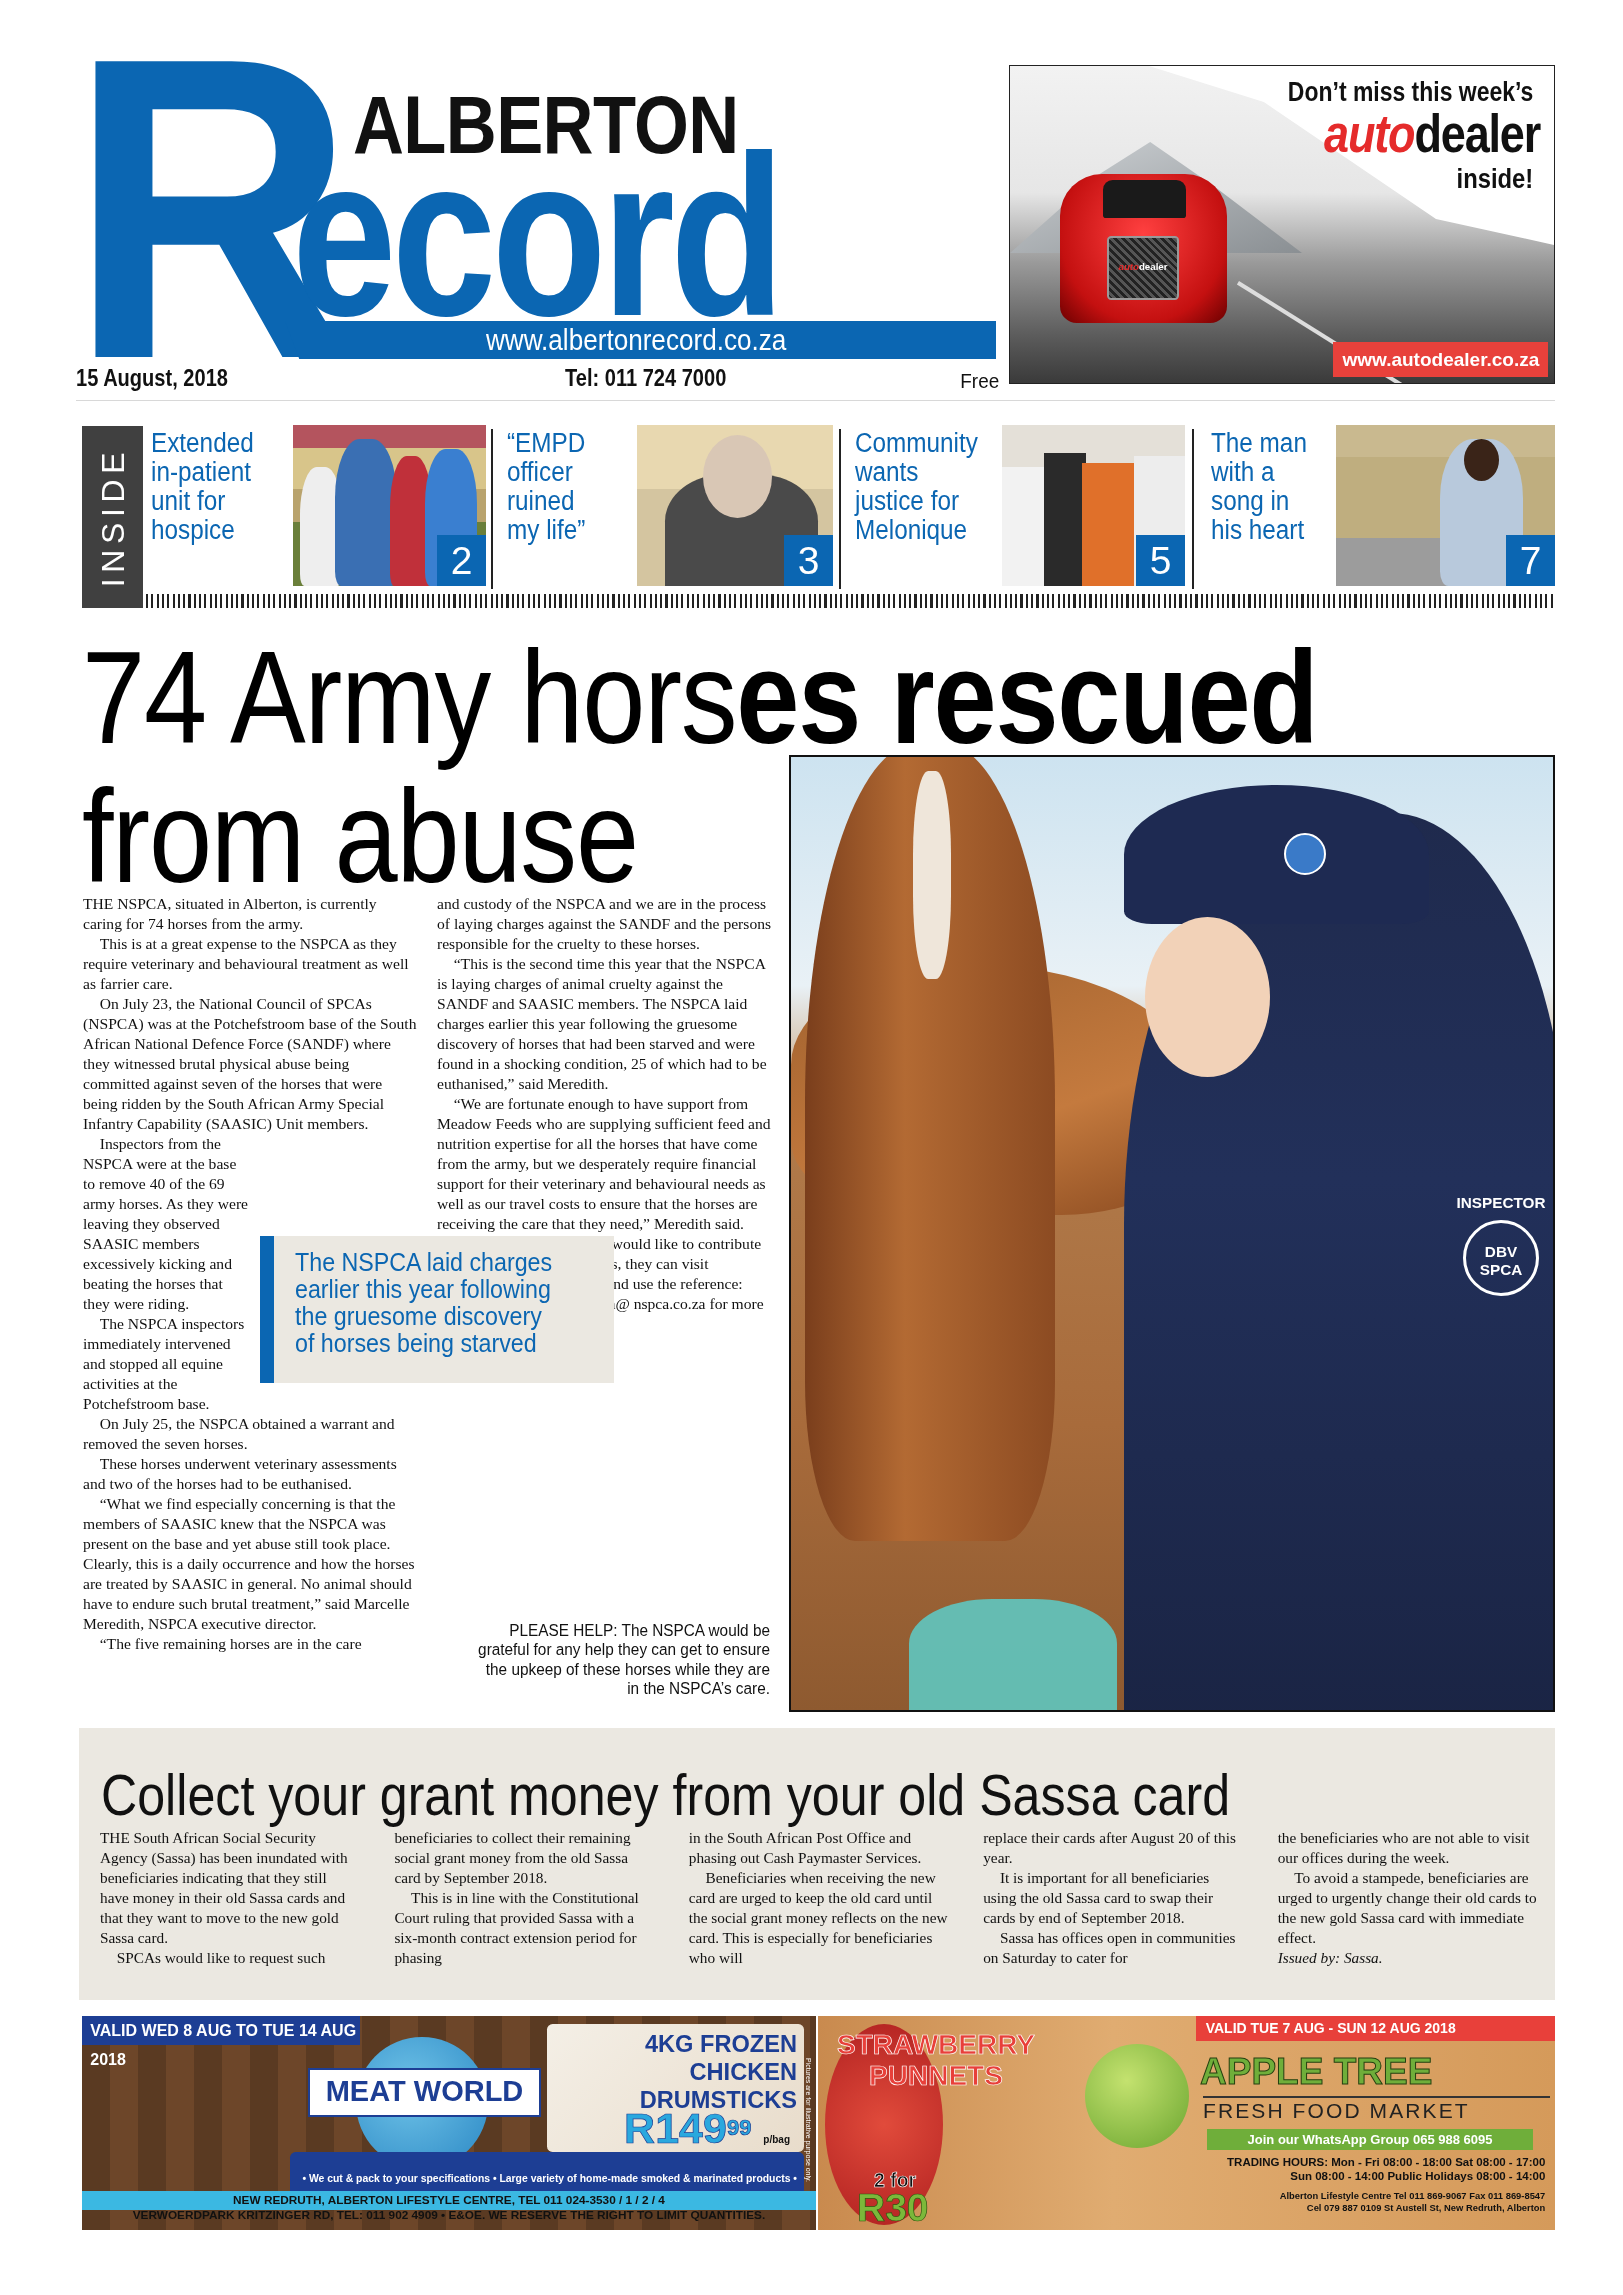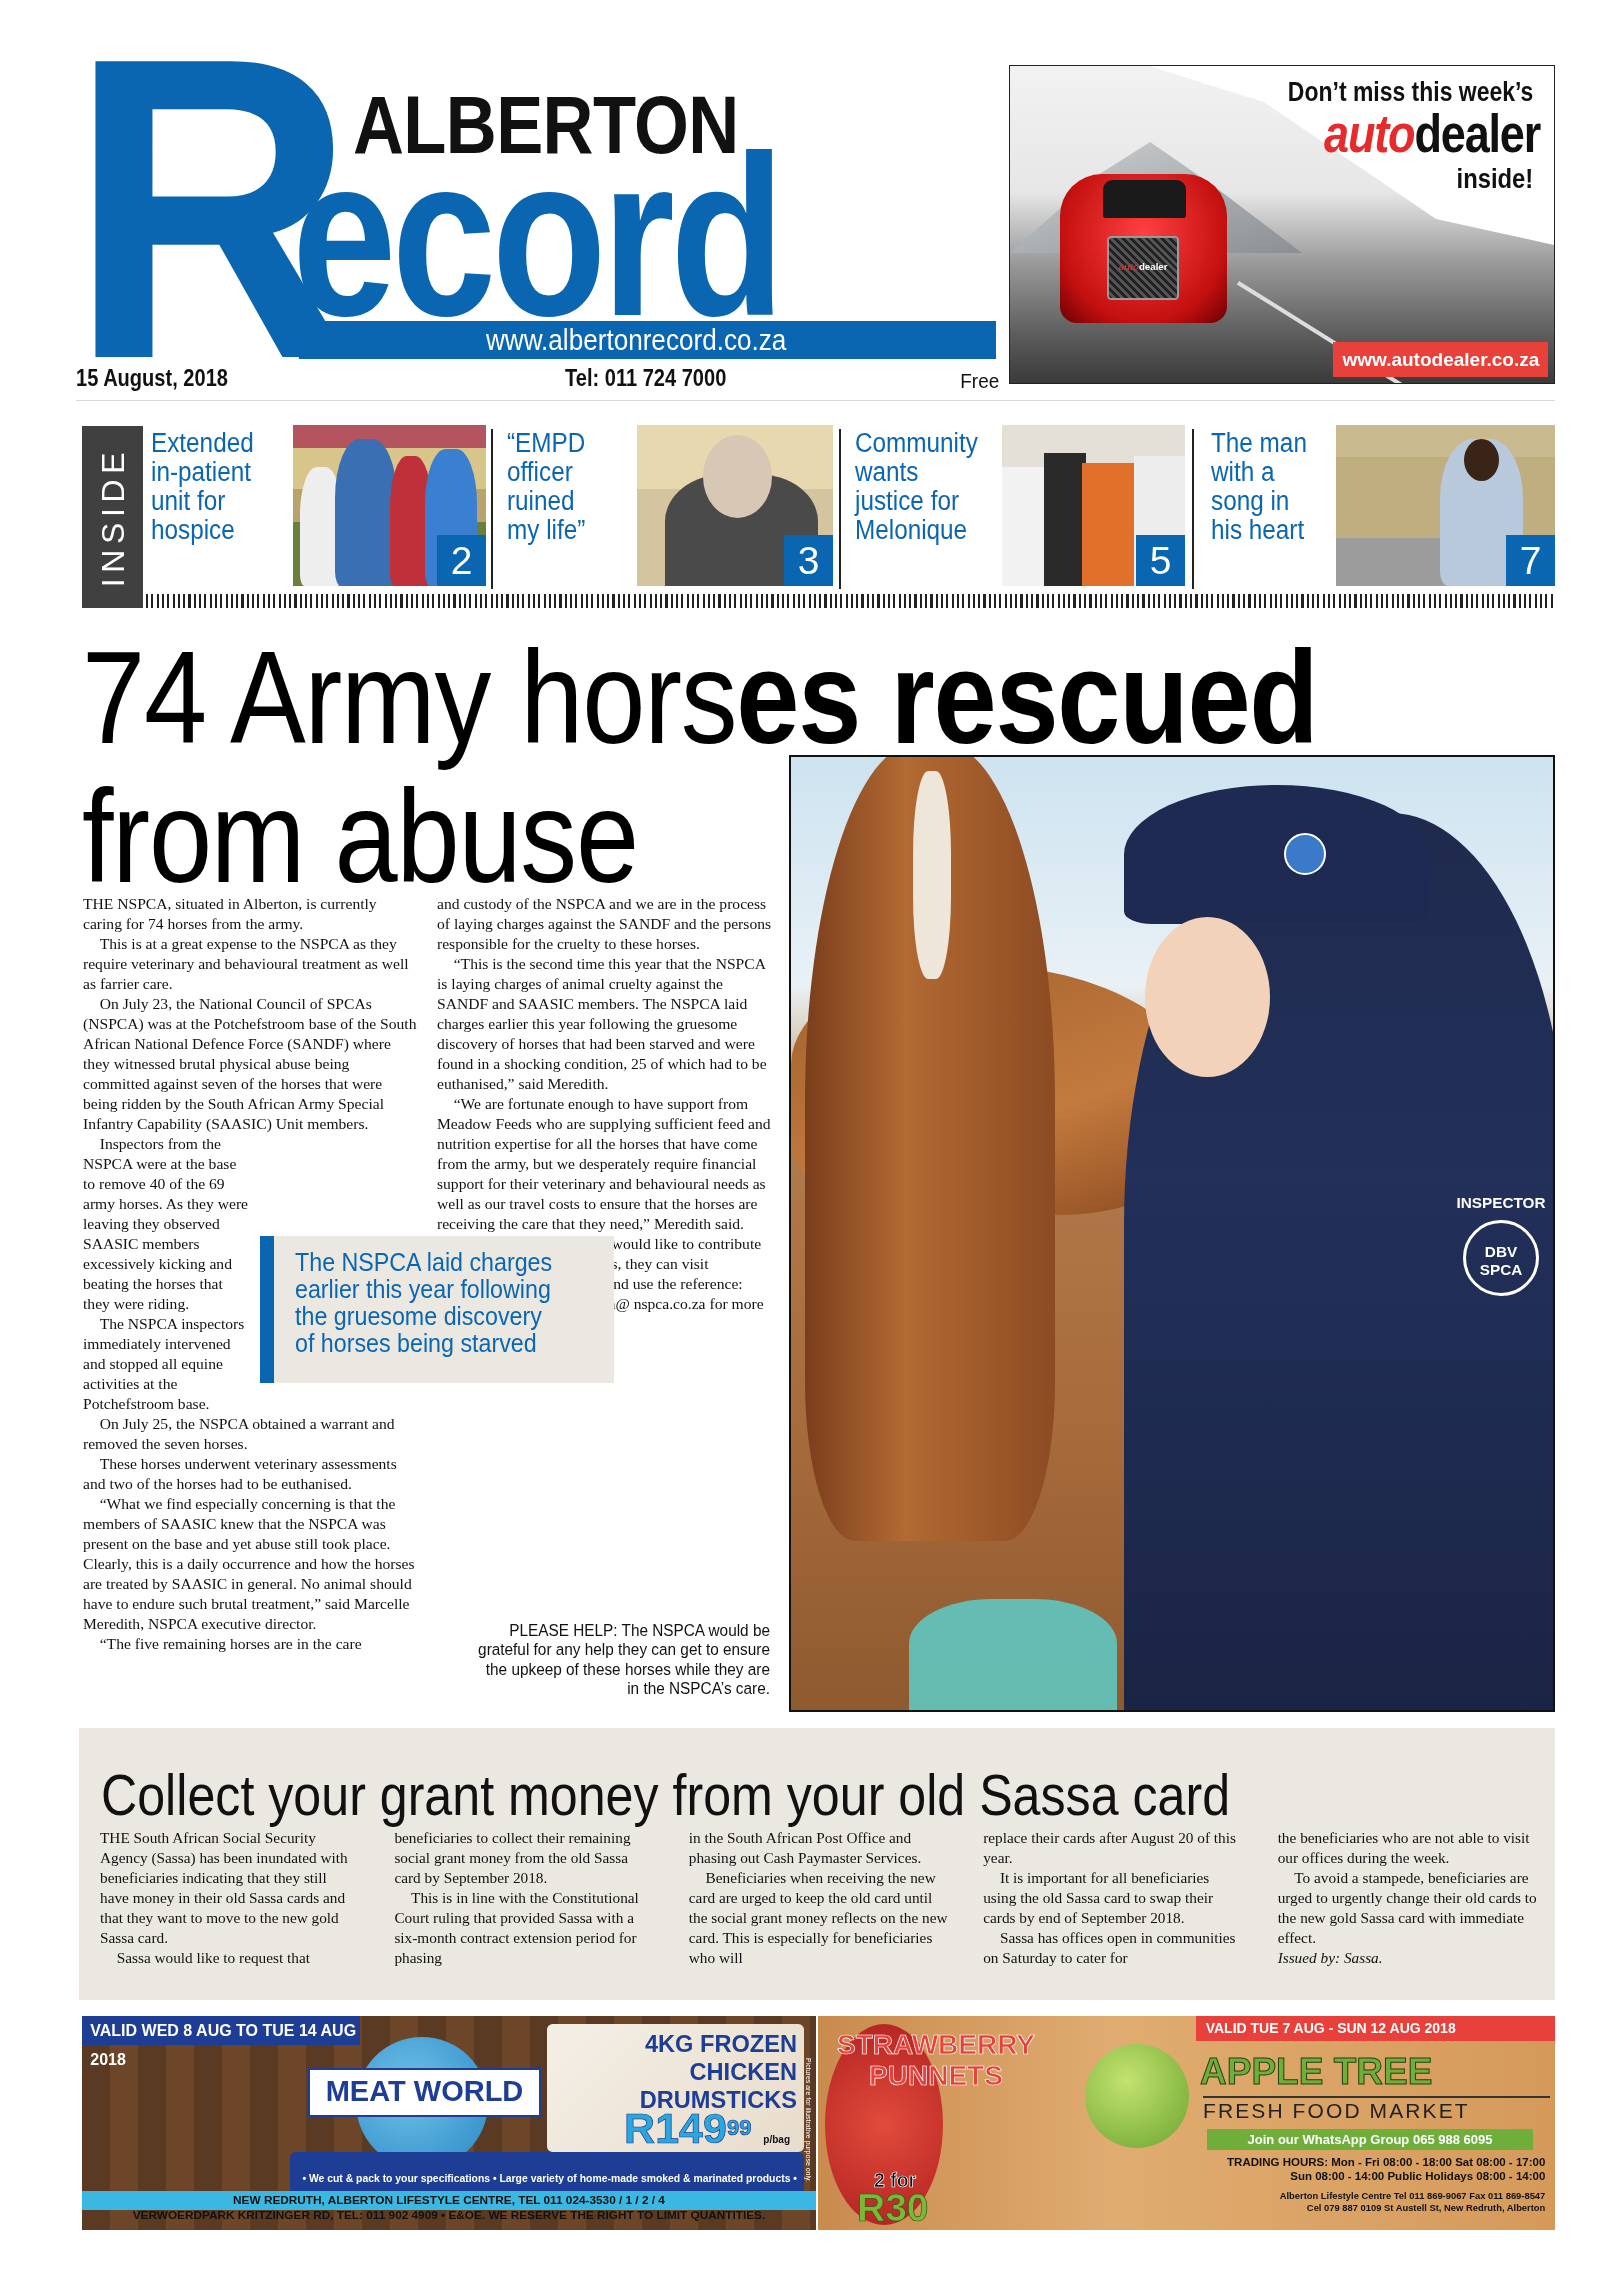--- a/index.html
+++ b/index.html
@@ -273,21 +273,21 @@
 of horses being starved</span>
 </div>
 
 <div class="abs caption">PLEASE HELP: The NSPCA would be grateful for any help they can get to ensure the upkeep of these horses while they are in the NSPCA’s care.</div>
 
 <div class="abs sassa">
   <div class="sassa-title">Collect your grant money from your old Sassa card</div>
   <div class="sassa-cols">
     <div class="sassa-col">
       <p>THE South African Social Security Agency (Sassa) has been inundated with beneficiaries indicating that they still have money in their old Sassa cards and that they want to move to the new gold Sassa card.</p>
-      <p class="ind">Sassa would like to request that</p>
+      <p class="ind">SPCAs would like to request such</p>
     </div>
     <div class="sassa-col">
       <p>beneficiaries to collect their remaining social grant money from the old Sassa card by September 2018.</p>
       <p class="ind">This is in line with the Constitutional Court ruling that provided Sassa with a six-month contract extension period for phasing</p>
     </div>
     <div class="sassa-col">
       <p>in the South African Post Office and phasing out Cash Paymaster Services.</p>
       <p class="ind">Beneficiaries when receiving the new card are urged to keep the old card until the social grant money reflects on the new card. This is especially for beneficiaries who will</p>
     </div>
     <div class="sassa-col">

